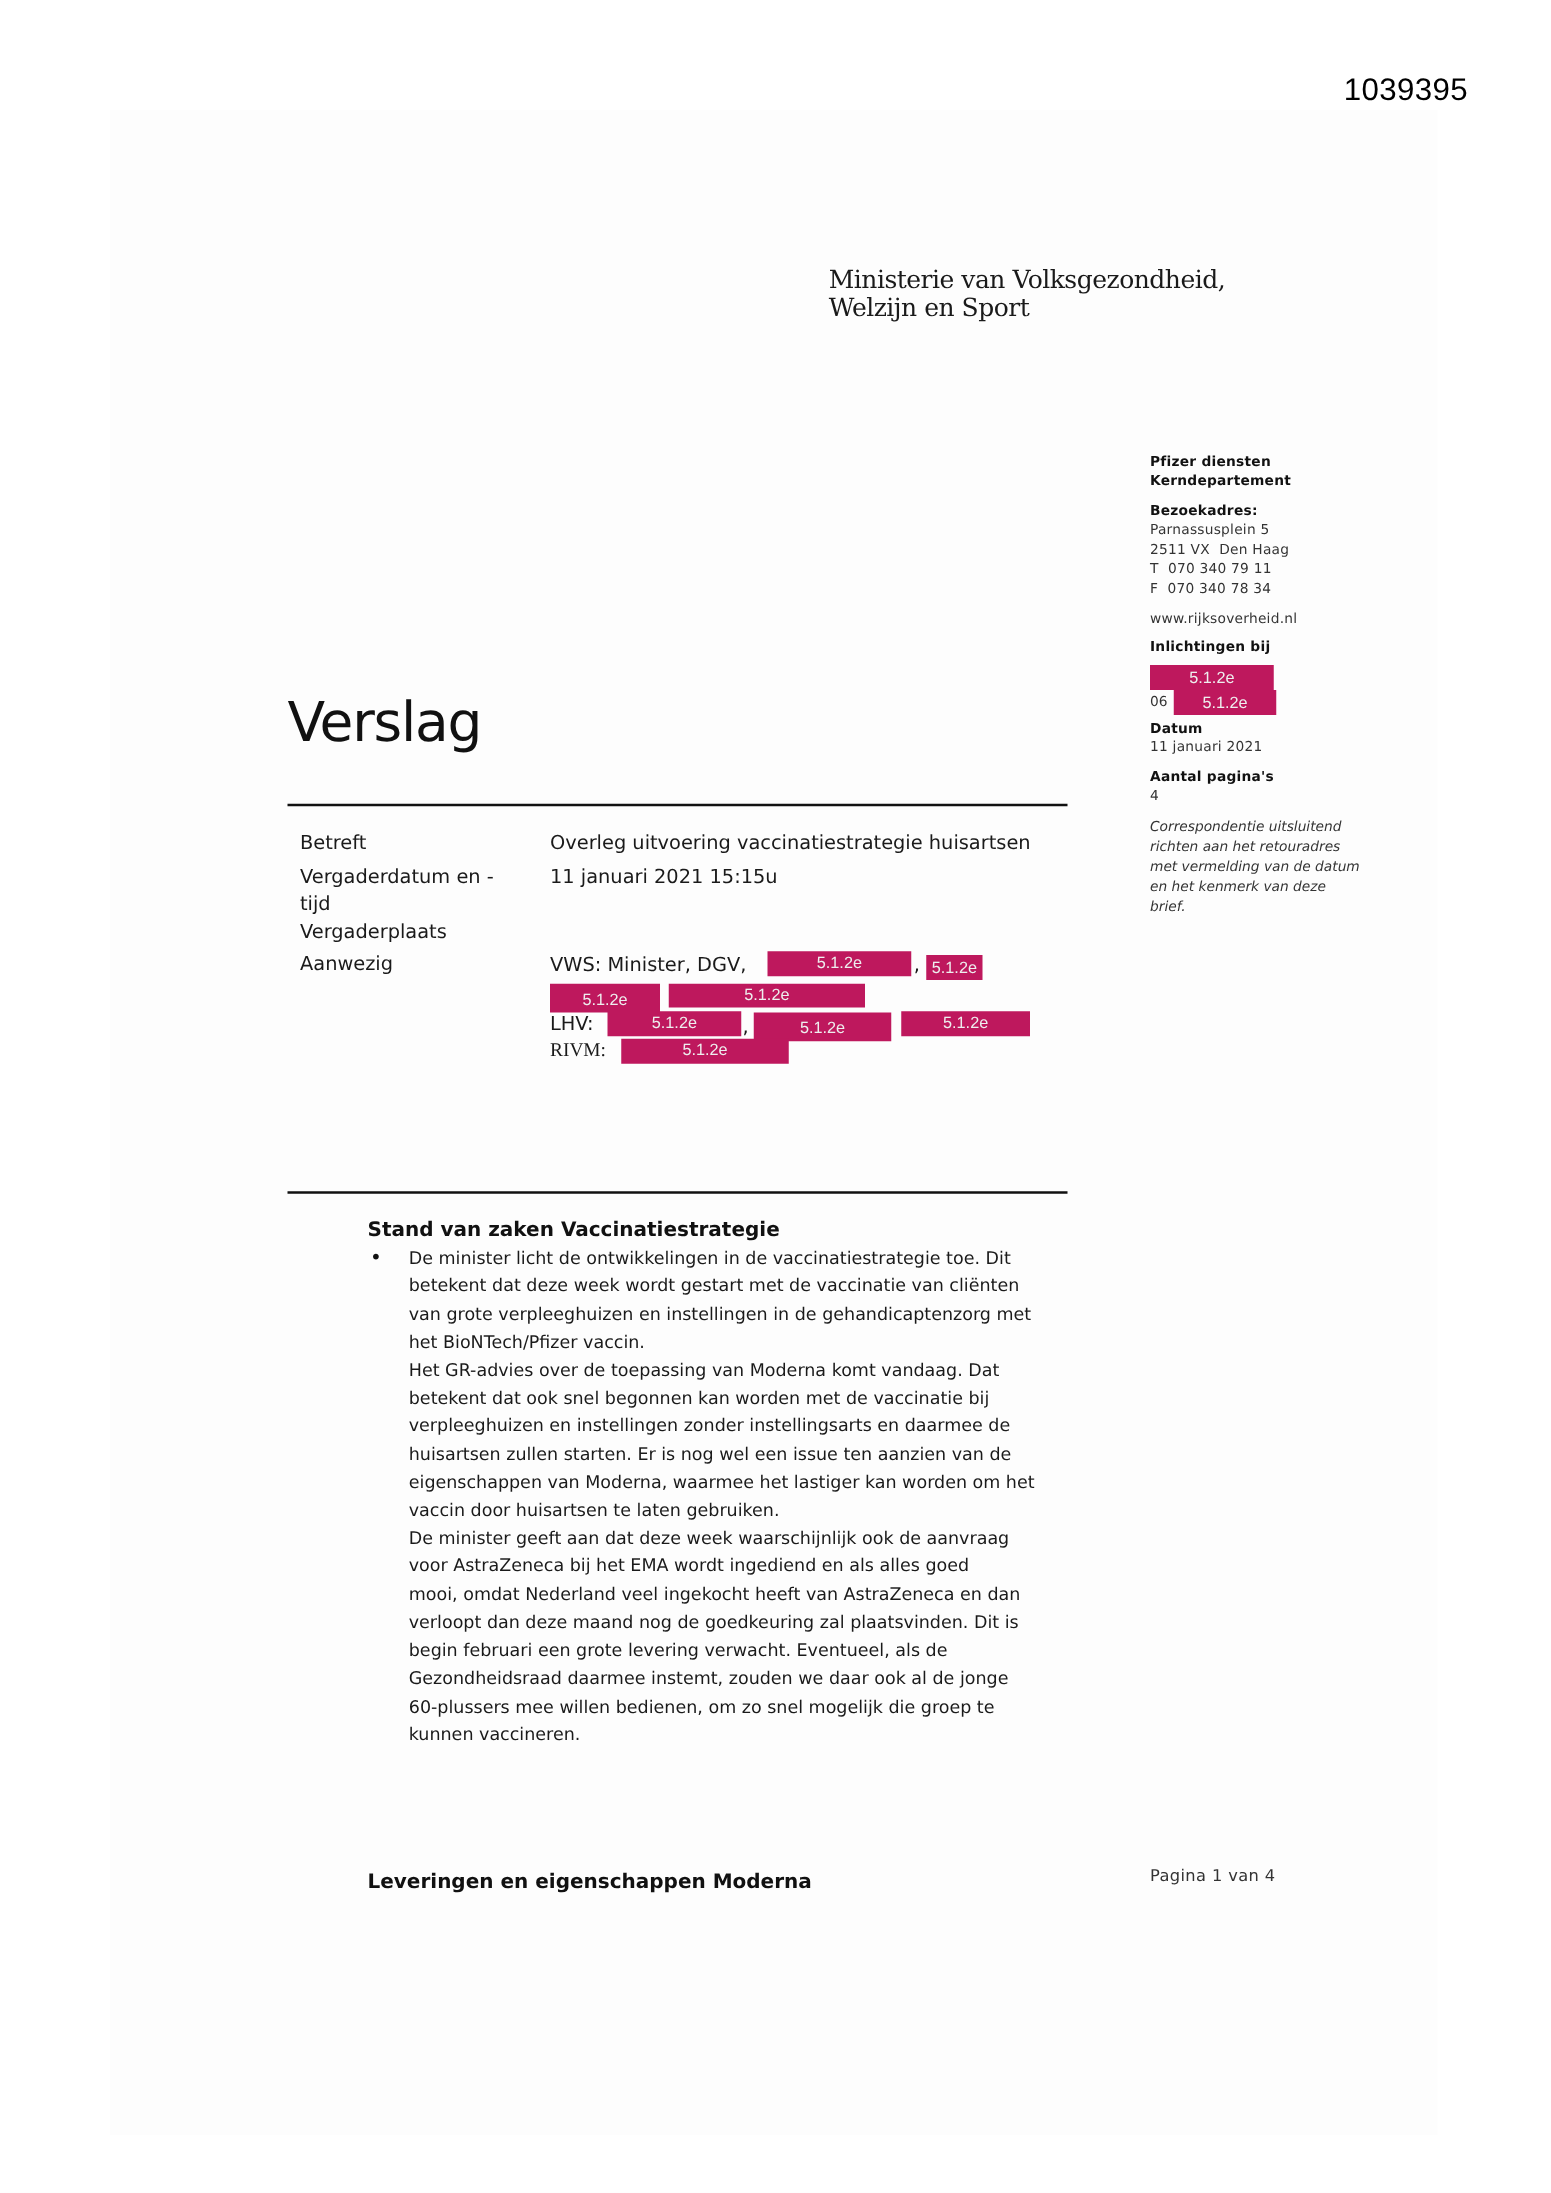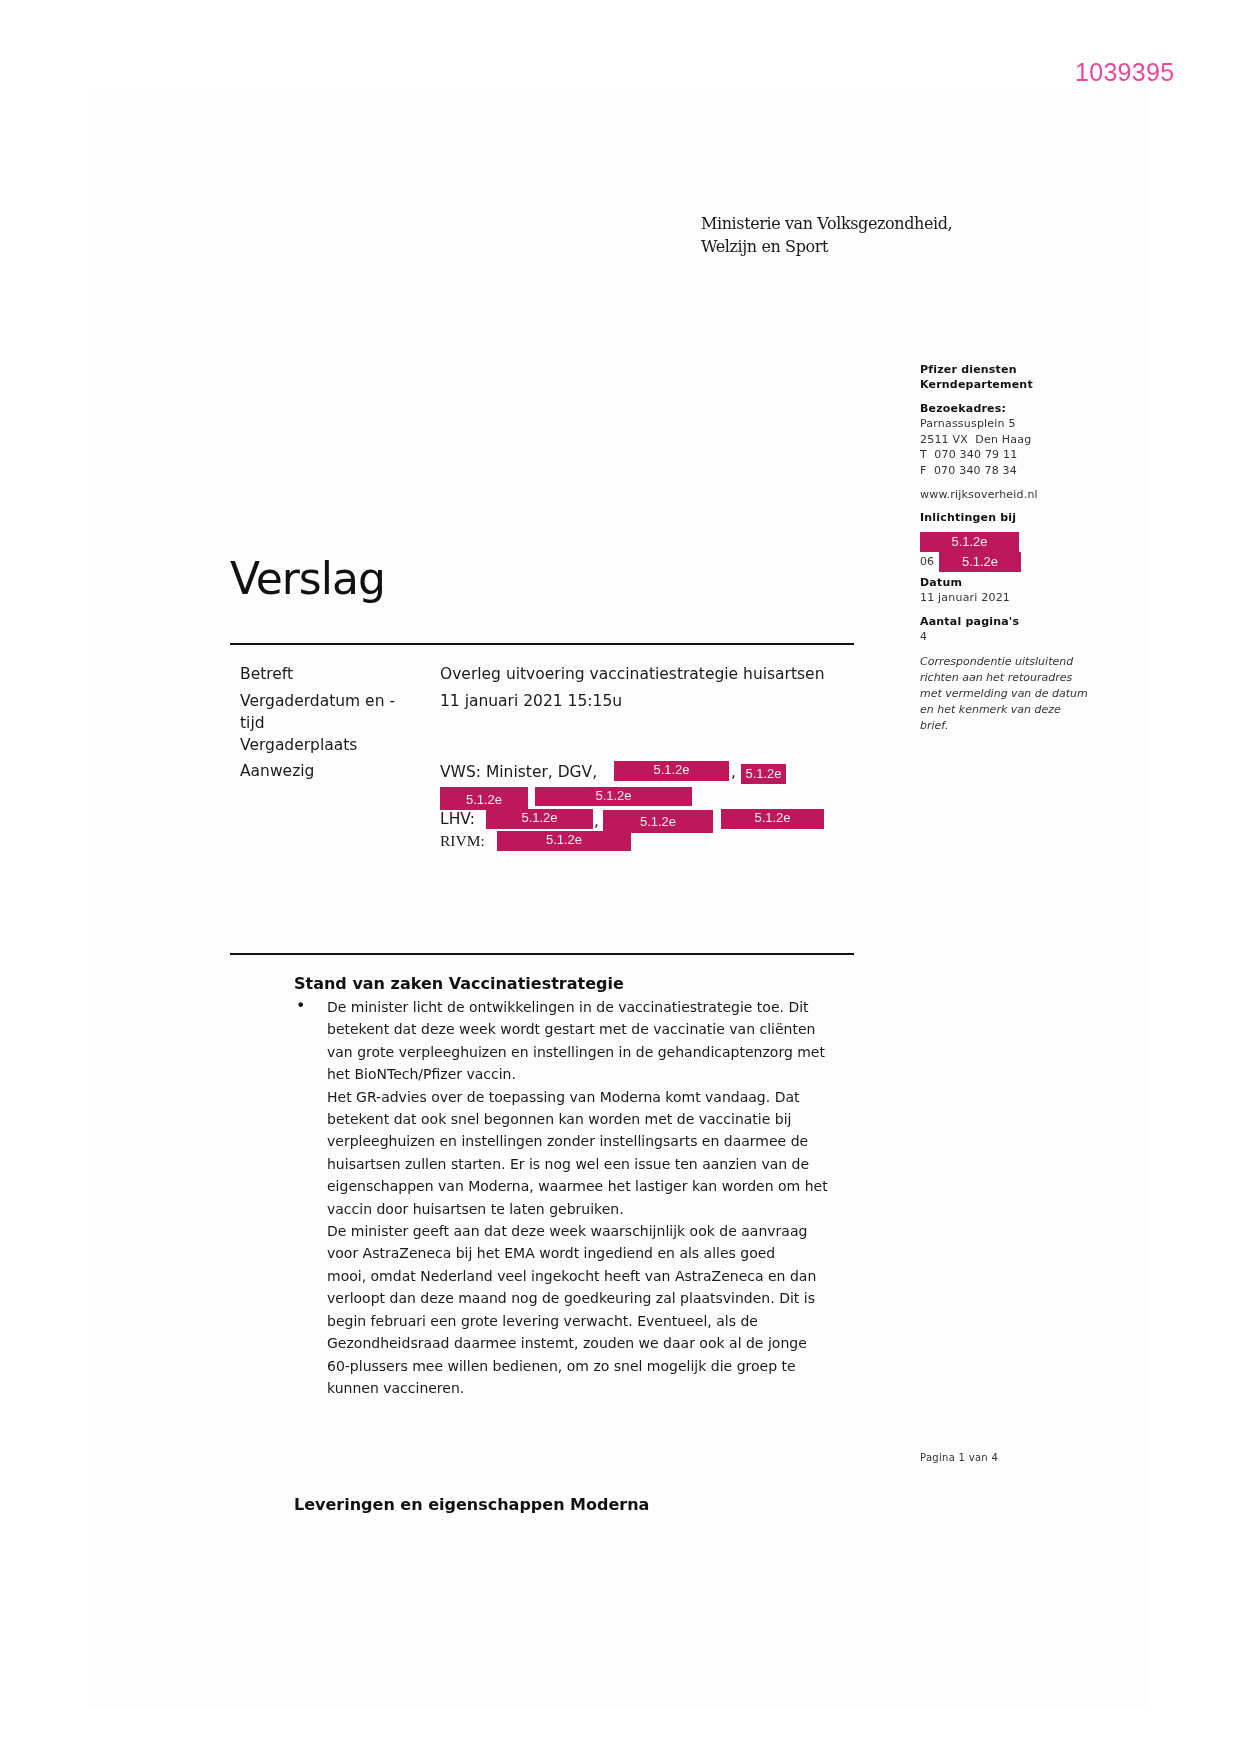--- a/index.html
+++ b/index.html
@@ -8,25 +8,25 @@
       background: #ffffff; color: #111;
       font-family: "DejaVu Sans", sans-serif;
     }
     .page {
       position: absolute; left: 88px; top: 88px; width: 1062px; height: 1620px;
       background: #fdfdfd;
     }
     .abs { position: absolute; }
     .doc-number {
       left: 1075px; top: 58px; font-family: "Liberation Sans", sans-serif;
-      font-size: 25px; color: #ec4899; letter-spacing: 0.3px;
+      font-size: 25px; color: #000000; letter-spacing: 0.3px;
     }
     .ministry {
-      left: 701px; top: 212px; font-family: "DejaVu Serif", serif;
-      font-size: 16px; line-height: 23px; color: #1a1a1a; letter-spacing: -0.4px;
+      left: 663px; top: 212px; font-family: "DejaVu Serif", serif;
+      font-size: 20px; line-height: 23px; color: #1a1a1a; letter-spacing: -0.4px;
     }
     .sidebar { left: 920px; top: 362px; width: 200px; font-size: 11px; color: #333; }
     .sidebar .sb-h { font-weight: bold; color: #111; line-height: 15px; letter-spacing: 0.2px; }
     .sidebar .sb-l { line-height: 15.5px; letter-spacing: 0.2px; }
     .sidebar .gap { height: 9px; }
     .sidebar .italic { font-style: italic; line-height: 16px; }
     .redact {
       display: inline-block; background: #be185d; color: #eeeeee;
       font-family: "Liberation Sans", sans-serif; text-align: center;
       box-sizing: border-box;
@@ -37,21 +37,21 @@
     }
     .rule { height: 2px; background: #111; left: 230px; width: 624px; }
     .meta { left: 240px; font-size: 15.5px; color: #1a1a1a; line-height: 22px; }
     .meta-val { left: 440px; font-size: 15.5px; color: #1a1a1a; line-height: 22px; }
     .body-h { left: 294px; font-size: 16px; font-weight: bold; color: #111; }
     .bullet { left: 296px; font-size: 16px; }
     .para {
       left: 327px; width: 590px; font-size: 14px; line-height: 22.4px; color: #1a1a1a;
     }
     .para p { margin: 0; }
-    .footer { left: 920px; top: 1452px; font-size: 10px; color: #333; letter-spacing: 0.3px; }
+    .footer { left: 920px; top: 1494px; font-size: 13px; color: #333; letter-spacing: 0.3px; }
   </style>
 </head>
 <body>
 
 <div class="page"></div>
 
 <div class="abs doc-number">1039395</div>
 
 <div class="abs ministry">
   <div>Ministerie van Volksgezondheid,</div>

